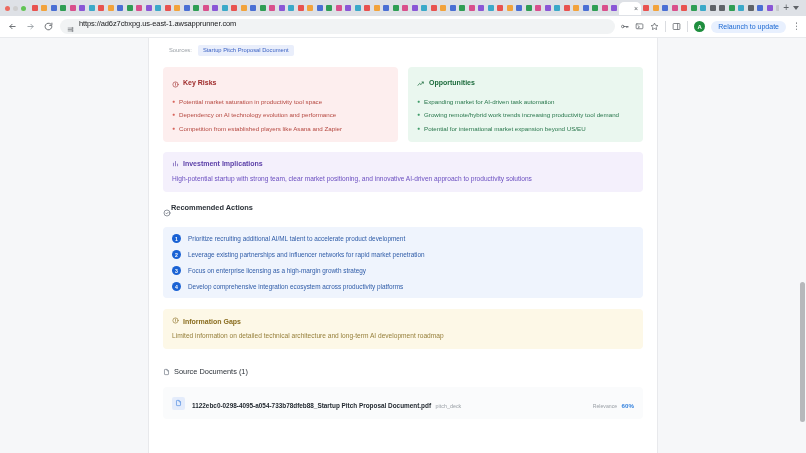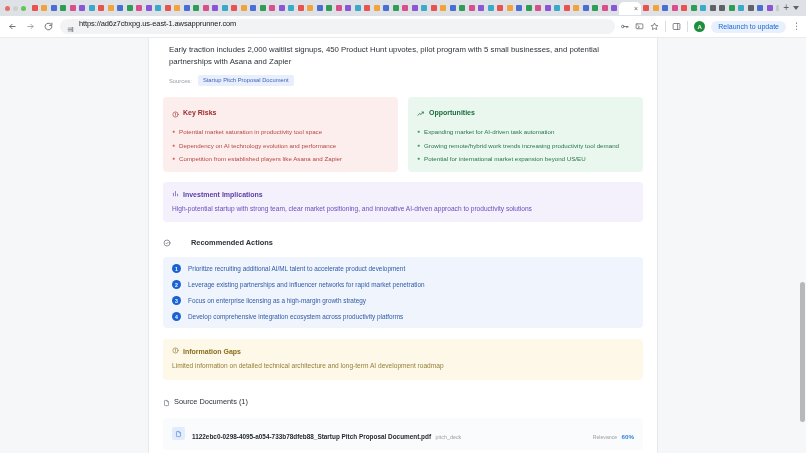--- a/index.html
+++ b/index.html
@@ -119,21 +119,21 @@
   .opps-txt { color: #27764b; }
   .opps-txt .dot { color: #3f9c69; }
 
   .band { border-radius: 4px; padding: 8px 9px 9px 9px; margin: 10px 2px 0 2px; }
   .band-invest { background: #f4f0fc; }
   .band-invest .band-title { color: #5b3fa8; }
   .band-invest .band-body { color: #6b4fc0; font-size: 6.6px; line-height: 1.4; }
   .band-title { font-size: 7px; font-weight: bold; display: flex; align-items: center; gap: 4px; margin-bottom: 6px; }
 
   .rec-section { margin: 11px 2px 0 2px; }
-  .rec-head { display: flex; align-items: center; gap: 20px; margin-bottom: 6px; }
+  .rec-head { display: flex; gap: 0; margin-bottom: 6px; }
   .rec-title { font-size: 7.4px; font-weight: bold; color: #2b3138; }
   .rec-list { background: #eff4fd; border-radius: 4px; padding: 7px 9px; }
   .rec-item { display: flex; align-items: center; gap: 7px; margin-bottom: 7px; }
   .rec-item:last-child { margin-bottom: 0; }
   .rec-num {
     flex: 0 0 auto; width: 9px; height: 9px; border-radius: 50%;
     background: #1a62d4; color: #fff; font-size: 5.2px;
     display: flex; align-items: center; justify-content: center; font-weight: bold;
   }
   .rec-text { font-size: 6.4px; color: #2f5ca8; line-height: 1.3; }
@@ -470,21 +470,20 @@
       <span class="tb-sep"></span>
       <span class="avatar">A</span>
       <span class="relaunch">Relaunch to update</span>
       <span class="kebab">⋮</span>
     </div>
   </div>
 
   <div class="viewport">
     <div class="page-col">
 
-      <div class="lead">Early traction includes 2,000 waitlist signups, 450 Product Hunt upvotes, pilot program with 5 small businesses, and potential partnerships with Asana and Zapier</div>
 
       <div class="sources-row">
         <span class="sources-label">Sources:</span>
         <span class="source-chip">Startup Pitch Proposal Document</span>
       </div>
 
       <div class="two-col">
 
         <div class="card card-risks">
           <div class="card-head">

